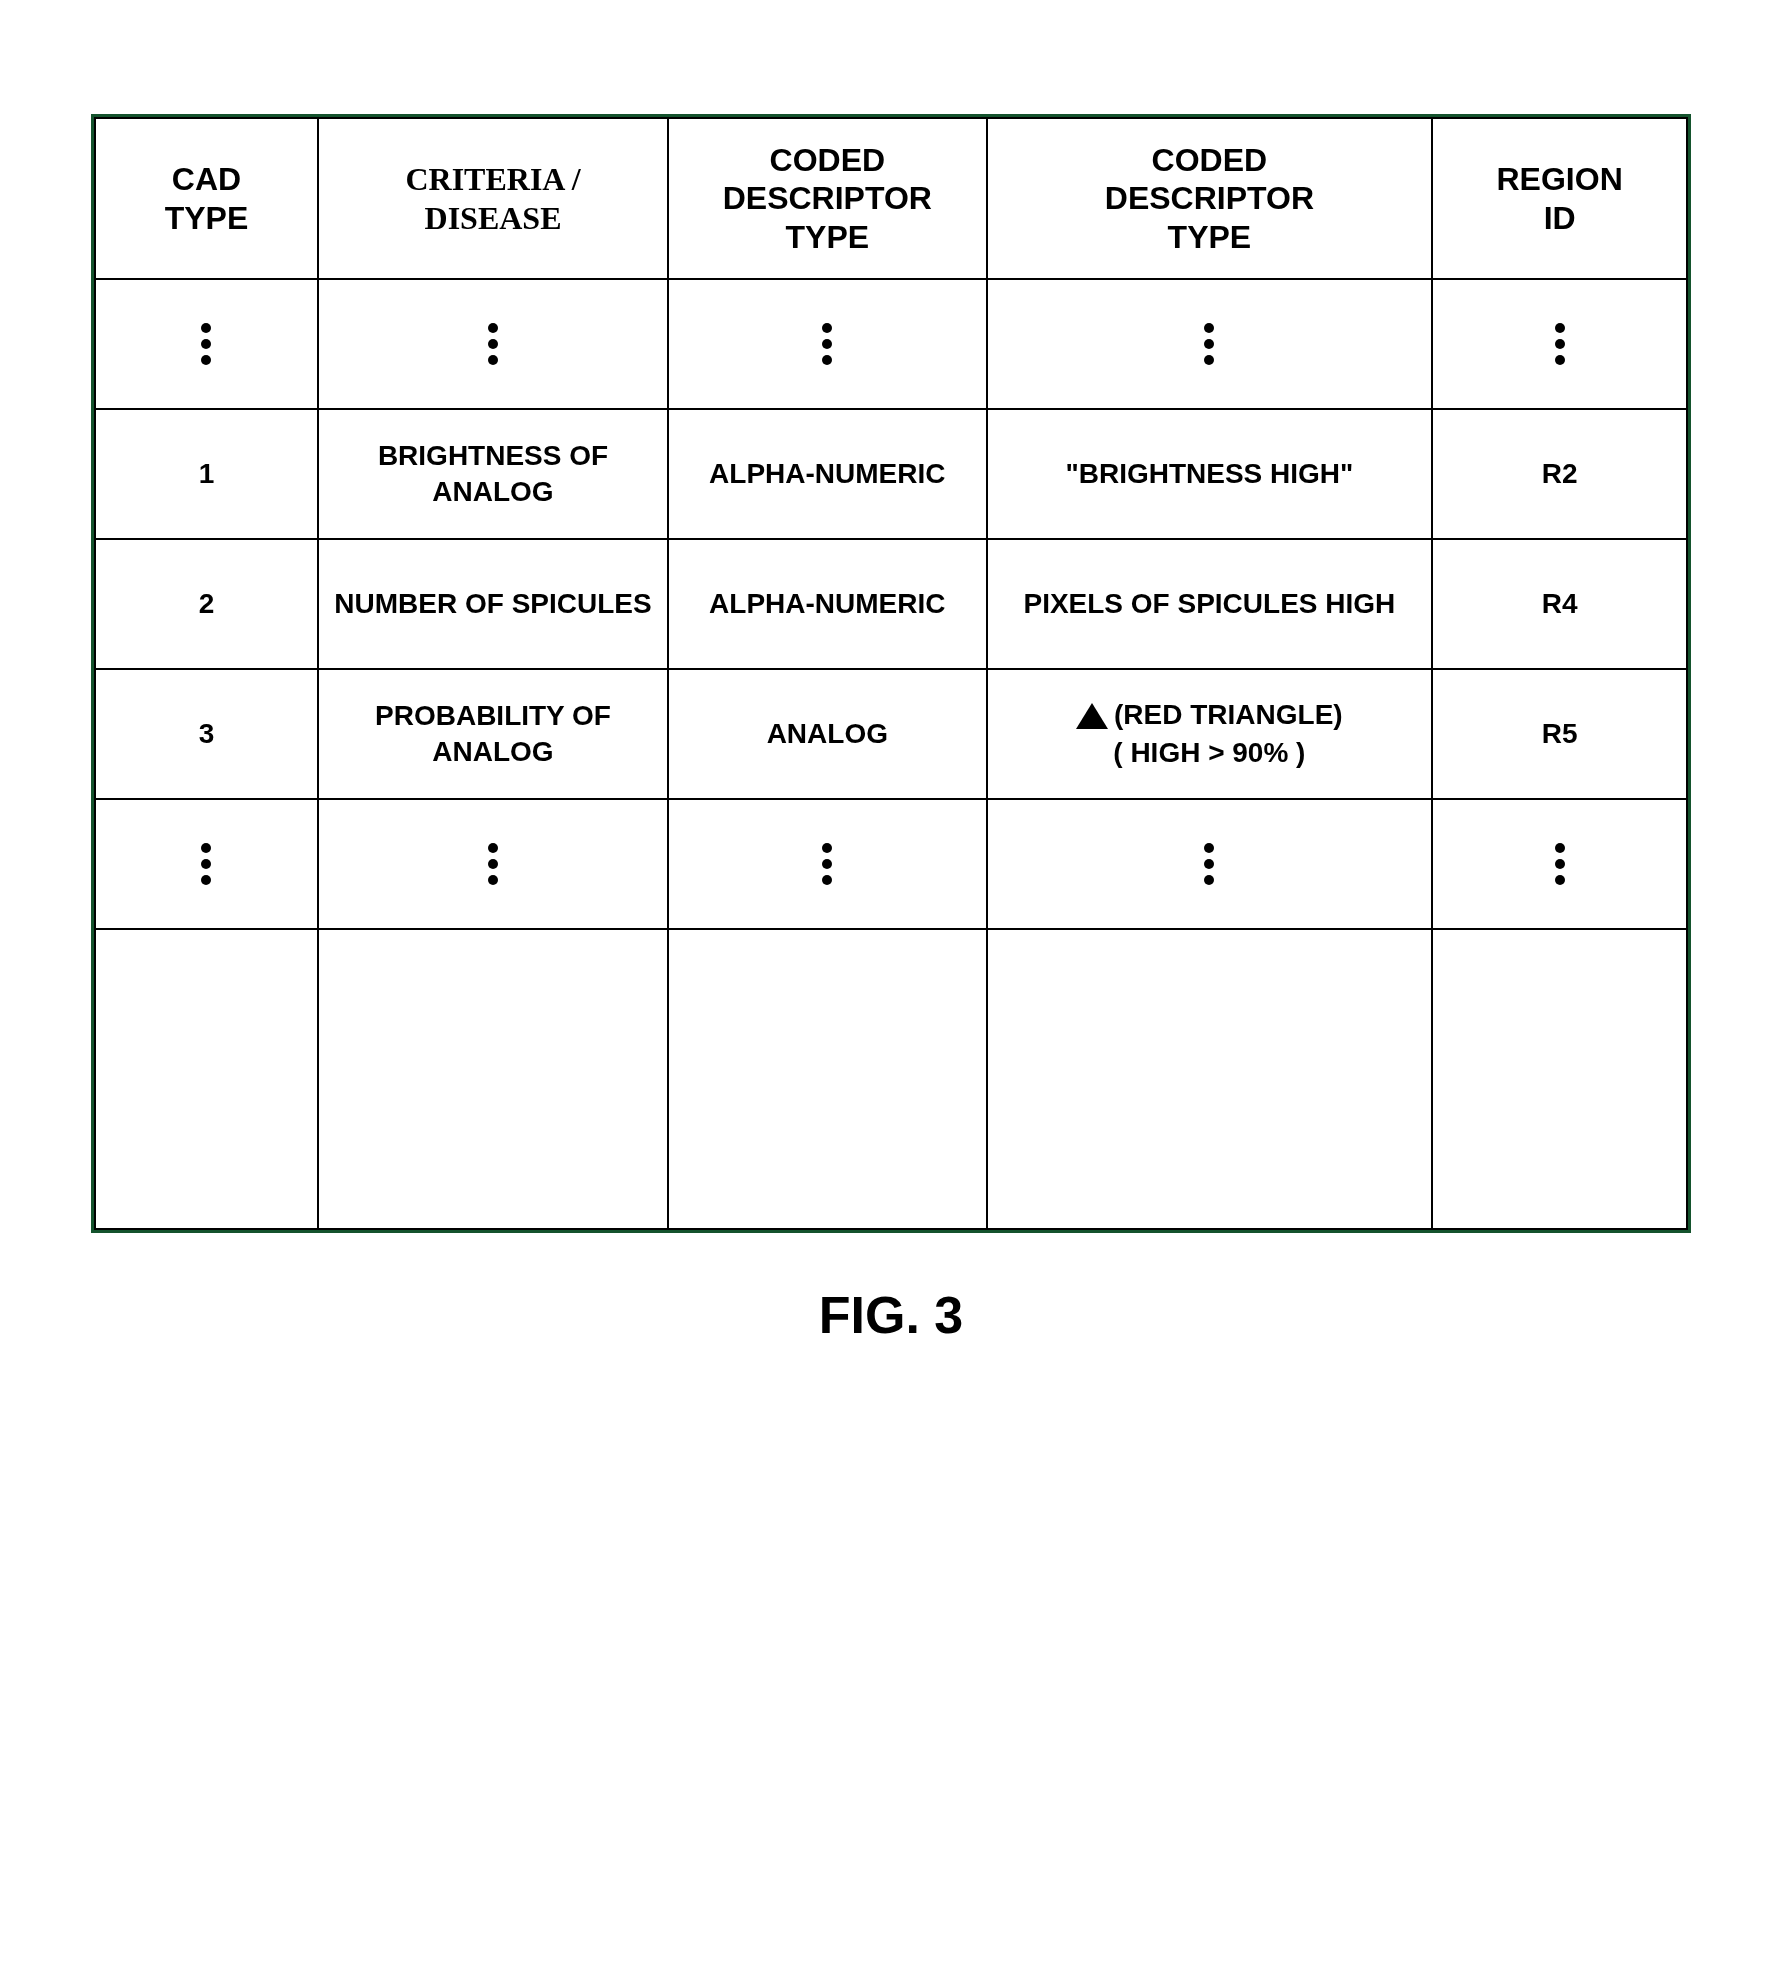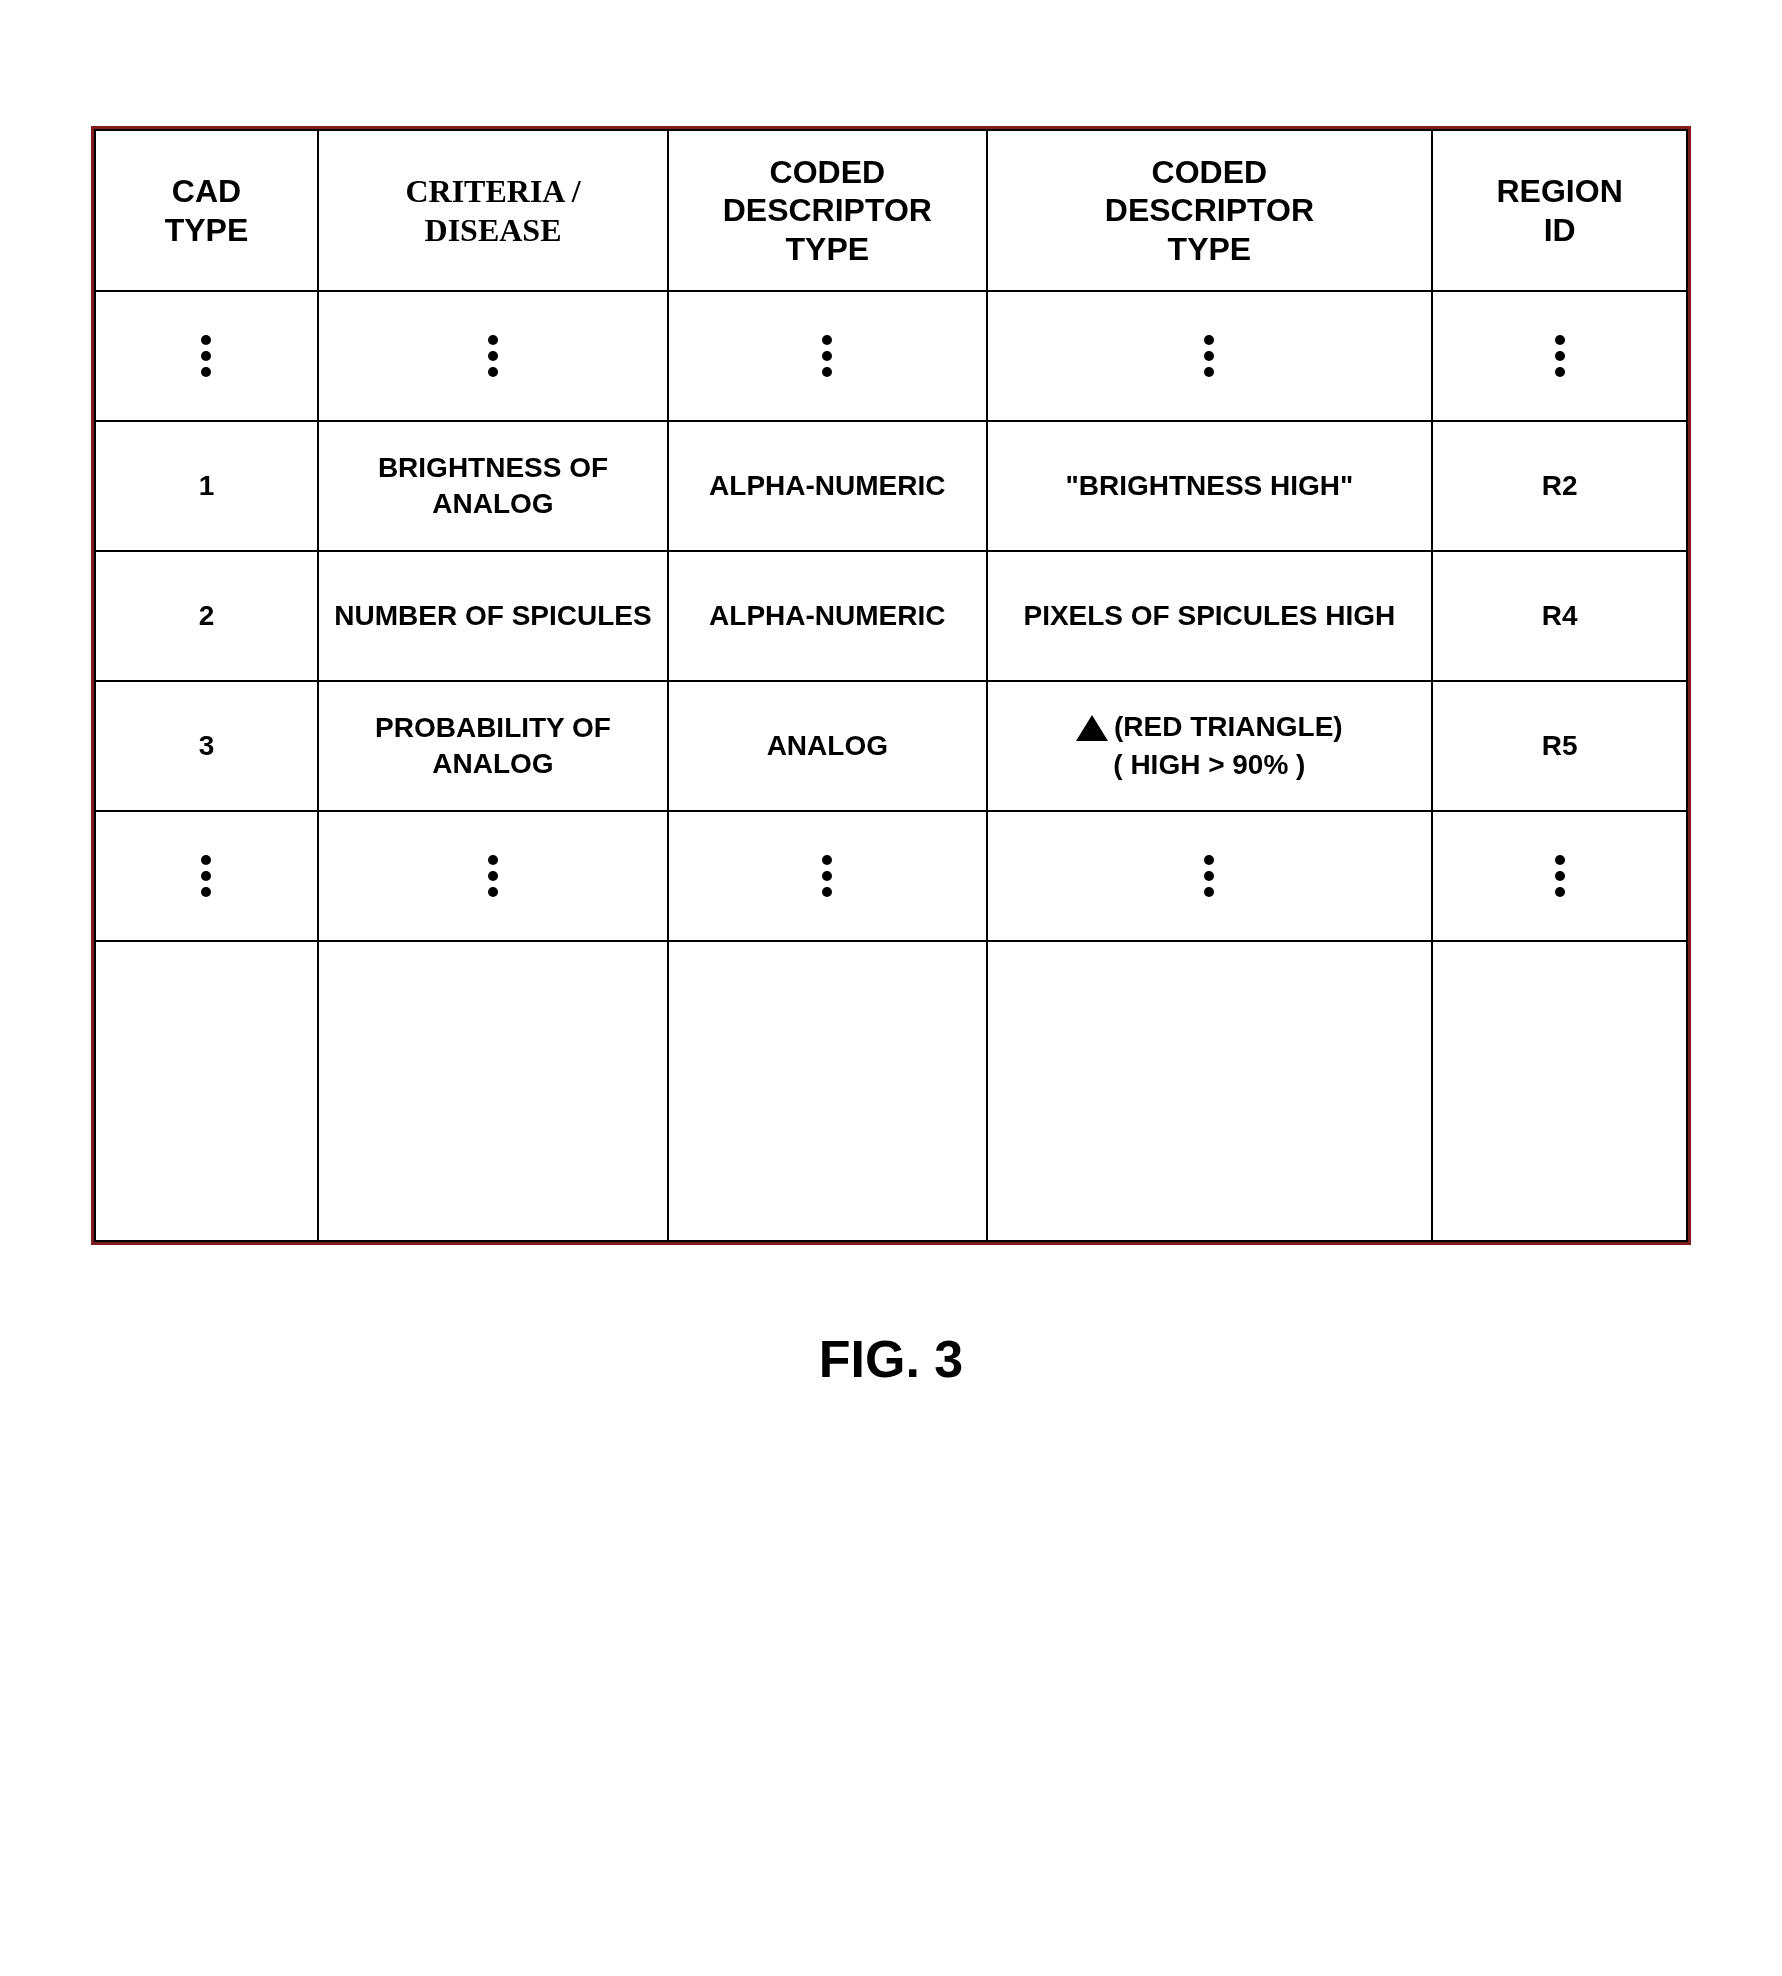--- a/index.html
+++ b/index.html
@@ -25,22 +25,22 @@
       background: #ffffff;
       display: flex;
       flex-direction: column;
       align-items: center;
       padding: 40px 60px 80px 60px;
     }
 
     .table-wrapper {
       width: 100%;
       max-width: 1600px;
-      border: 3px solid #7f1d1d;
-      margin-top: 46px;
+      border: 3px solid #14532d;
+      margin-top: 34px;
     }
 
     table {
       width: 100%;
       border-collapse: collapse;
       table-layout: fixed;
     }
 
     th, td {
       border: 2px solid #000;
@@ -103,21 +103,21 @@
 
     .row-dots-bottom td {
       height: 130px;
     }
 
     .empty-bottom td {
       height: 300px;
     }
 
     .fig-label {
-      margin-top: 84px;
+      margin-top: 52px;
       font-size: 52px;
       font-weight: 900;
       color: #000;
       font-family: 'Arial Black', Arial, sans-serif;
     }
   </style>
 </head>
 <body>
 
 <div class="page-container">

